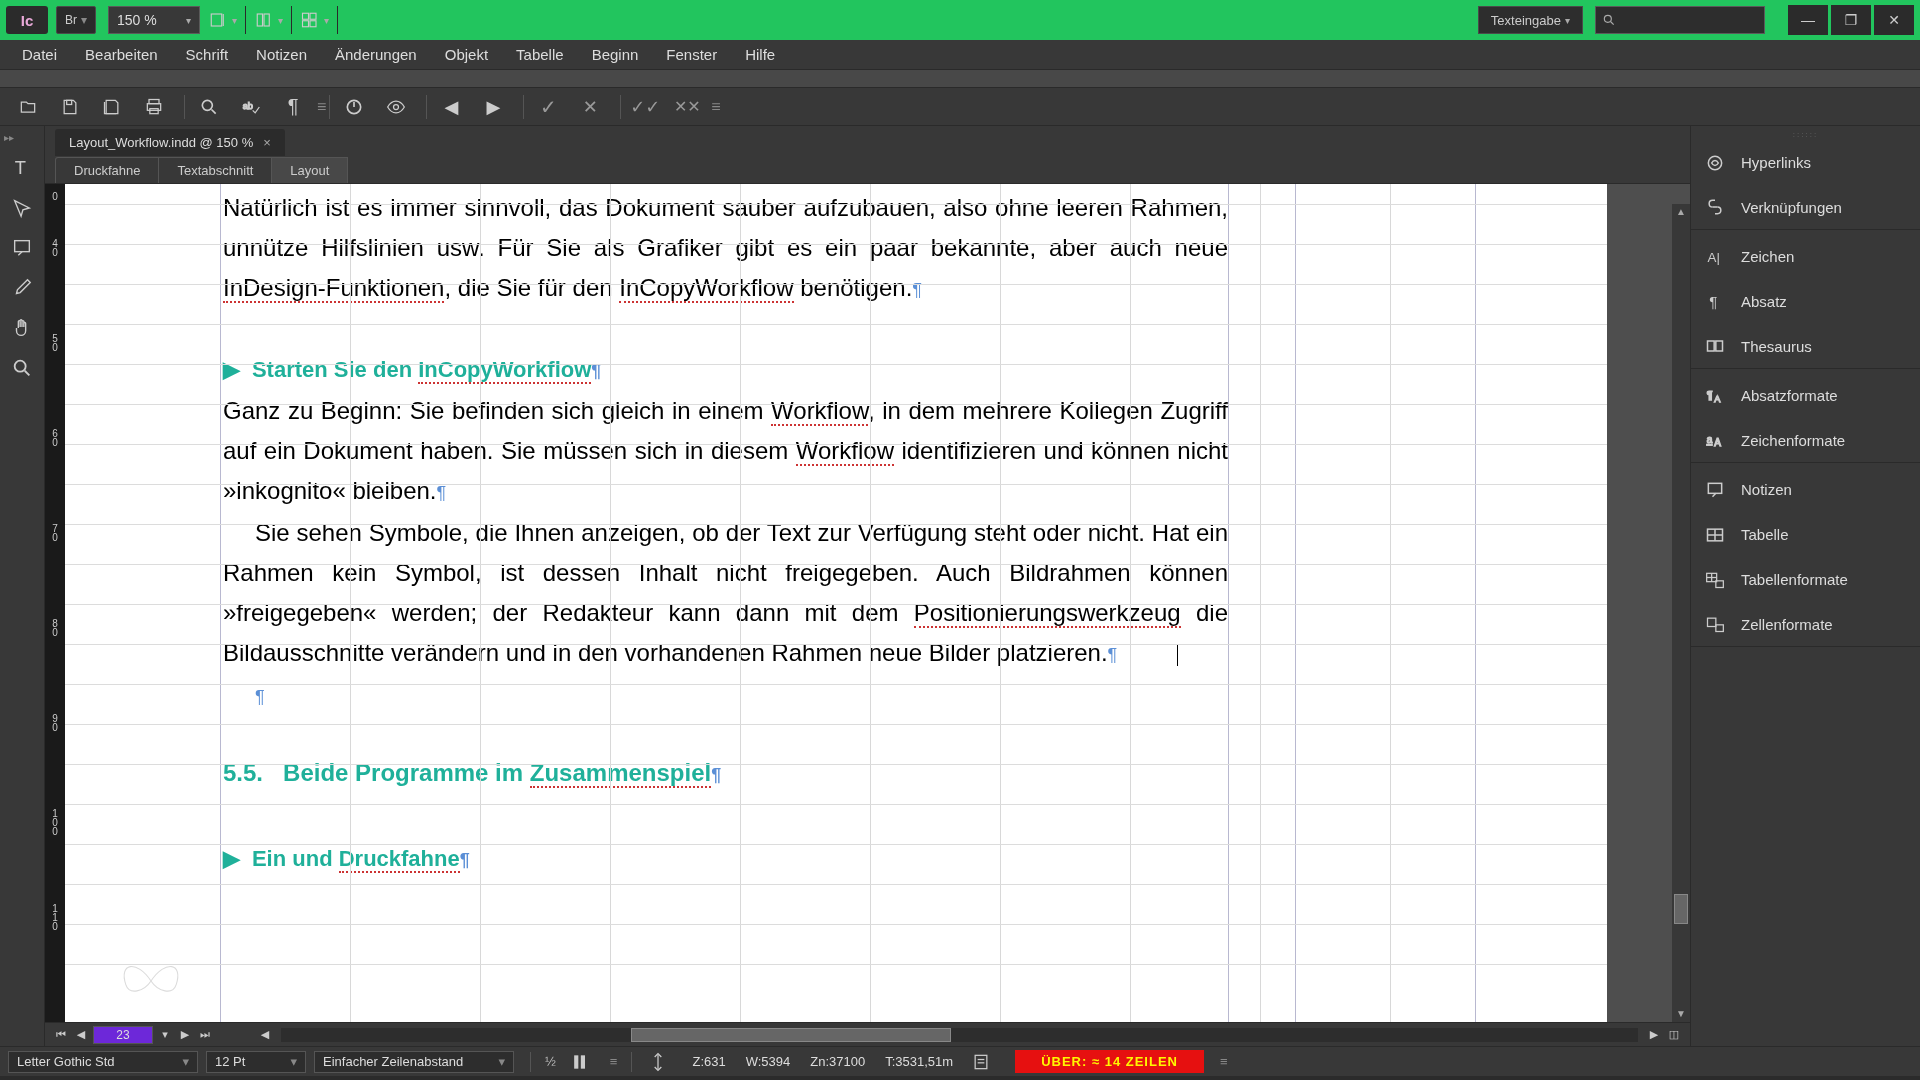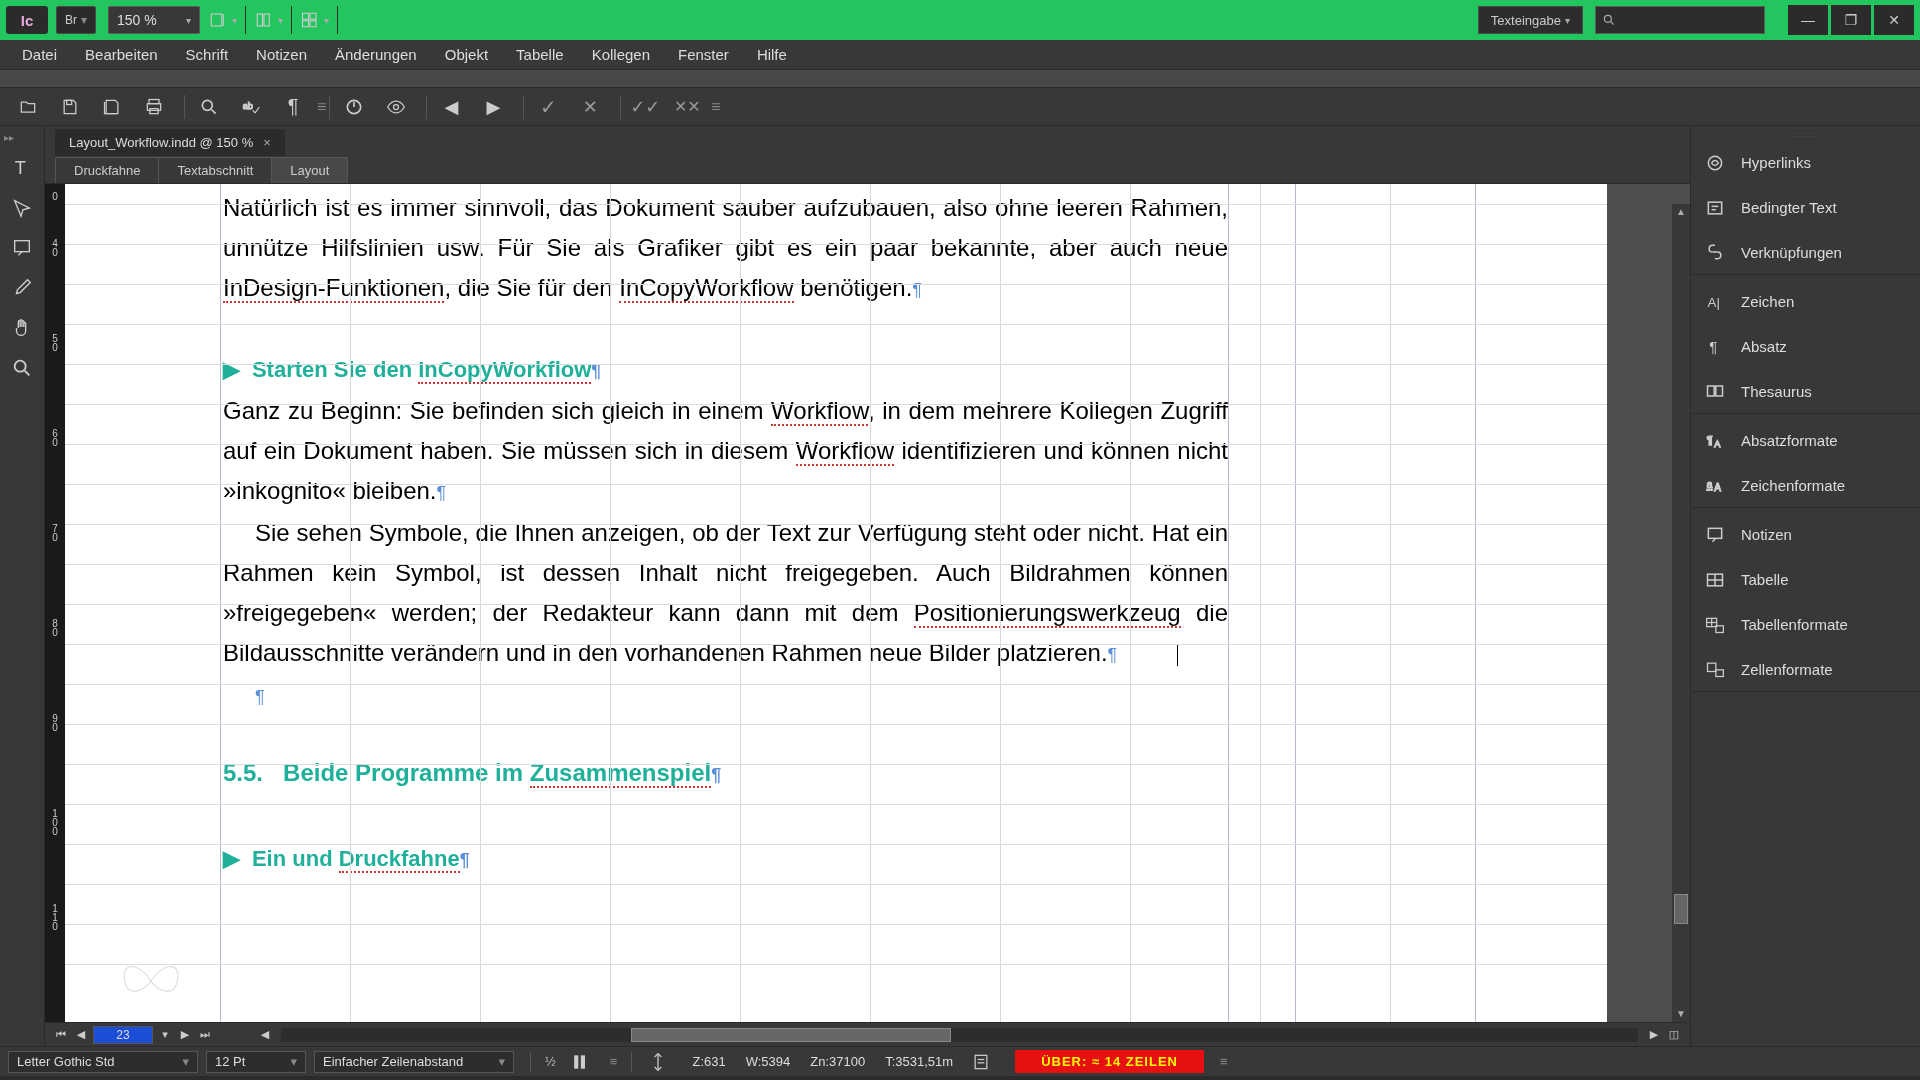--- a/index.html
+++ b/index.html
@@ -79,21 +79,21 @@
 
 .vscroll { position: absolute; right: 0; top: 20px; bottom: 0; width: 18px; background: #383838; }
 .vscroll .thumb { position: absolute; left: 2px; right: 2px; top: 690px; height: 30px; background: #666; border: 1px solid #888; }
 .vscroll .arrow { position: absolute; left: 0; right: 0; height: 16px; background: #383838; color: #aaa; text-align: center; font-size: 10px; line-height: 16px; }
 .vscroll .arrow.up { top: 0; }
 .vscroll .arrow.down { bottom: 0; }
 
 
 .page-nav { height: 24px; background: #383838; display: flex; align-items: center; padding: 0 6px; border-top: 1px solid #2a2a2a; }
 .page-nav .nav-btn { width: 20px; height: 18px; color: #ccc; display: flex; align-items: center; justify-content: center; font-size: 11px; }
-.page-nav .page-num { width: 60px; height: 18px; background: #1d4ed8; border: 1px solid #555; color: #ddd; font-size: 12px; text-align: center; line-height: 16px; margin: 0 2px; }
+.page-nav .page-num { width: 60px; height: 18px; background: #6d28d9; border: 1px solid #555; color: #ddd; font-size: 12px; text-align: center; line-height: 16px; margin: 0 2px; }
 .page-nav .hscroll-track { flex: 1; height: 14px; background: #2d2d2d; margin: 0 6px; position: relative; }
 .page-nav .hscroll-thumb { position: absolute; left: 350px; width: 320px; top: 0; bottom: 0; background: #666; border: 1px solid #888; }
 
 
 .right-dock { width: 230px; background: #383838; border-left: 1px solid #2a2a2a; display: flex; flex-direction: column; padding-top: 4px; }
 .dock-handle { height: 10px; display: flex; justify-content: center; color: #666; font-size: 8px; letter-spacing: 2px; }
 .panel-row { height: 45px; display: flex; align-items: center; padding: 0 12px; color: #ddd; font-size: 15px; gap: 14px; }
 .panel-row.group-end { border-bottom: 1px solid #2a2a2a; margin-bottom: 4px; }
 .panel-row .picon { width: 24px; height: 24px; display: flex; align-items: center; justify-content: center; color: #ccc; }
 .panel-row .picon svg { width: 22px; height: 20px; }
@@ -160,21 +160,21 @@
 </div>
 
 <div class="menubar">
   <div class="item">Datei</div>
   <div class="item">Bearbeiten</div>
   <div class="item">Schrift</div>
   <div class="item">Notizen</div>
   <div class="item">Änderungen</div>
   <div class="item">Objekt</div>
   <div class="item">Tabelle</div>
-  <div class="item">Kollegen</div>
+  <div class="item">Beginn</div>
   <div class="item">Fenster</div>
   <div class="item">Hilfe</div>
 </div>
 
 <div class="thin-strip"></div>
 
 <div class="control-bar">
   <div class="cb-btn">
       <svg viewBox="0 0 24 24" fill="currentColor">
         <path d="M4 6h6l2 2h8v10H4z" fill="none" stroke="currentColor" stroke-width="1.5"></path>
@@ -440,30 +440,20 @@
     <div class="dock-handle">::::::</div>
   <div class="panel-row">
         <span class="picon">
           <svg viewBox="0 0 24 24" fill="none" stroke="currentColor" stroke-width="1.8">
             <circle cx="12" cy="12" r="8"></circle>
             <path d="M8 12c2-4 6-4 8 0-2 4-6 4-8 0z"></path>
           </svg>
         </span>
         <span>Hyperlinks</span>
       </div>
-      <div class="panel-row">
-        <span class="picon">
-          <svg viewBox="0 0 24 24" fill="none" stroke="currentColor" stroke-width="1.8">
-            <rect x="4" y="5" width="16" height="14"></rect>
-            <line x1="8" y1="10" x2="16" y2="10"></line>
-            <line x1="8" y1="14" x2="13" y2="14"></line>
-          </svg>
-        </span>
-        <span>Bedingter Text</span>
-      </div>
       <div class="panel-row group-end">
         <span class="picon">
           <svg viewBox="0 0 24 24" fill="none" stroke="currentColor" stroke-width="1.8">
             <path d="M9 12a4 4 0 010-8h3M15 12a4 4 0 010 8h-3"></path>
             <line x1="9" y1="12" x2="15" y2="12"></line>
           </svg>
         </span>
         <span>Verknüpfungen</span>
       </div>
       <div class="panel-row">

